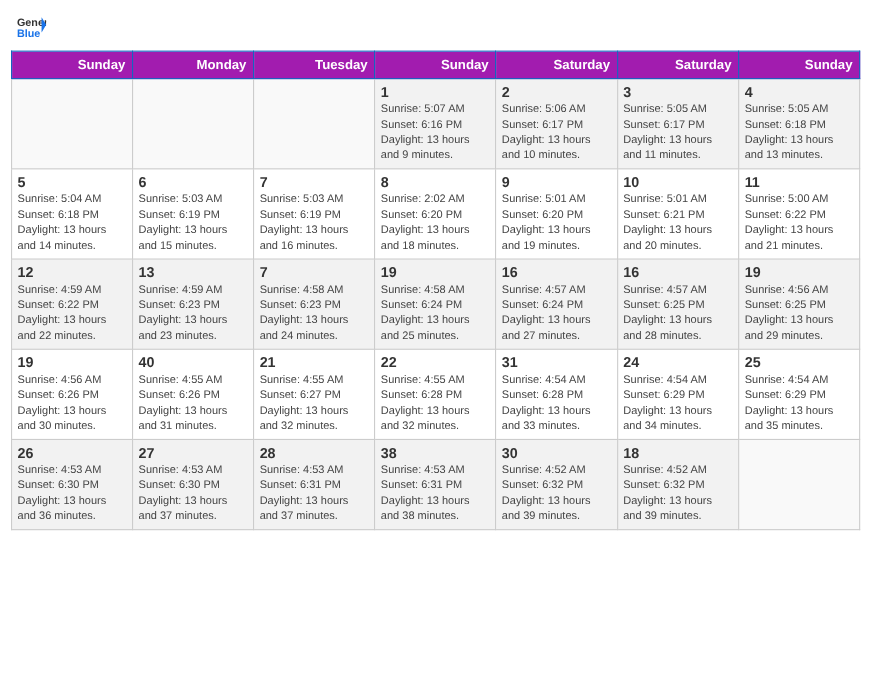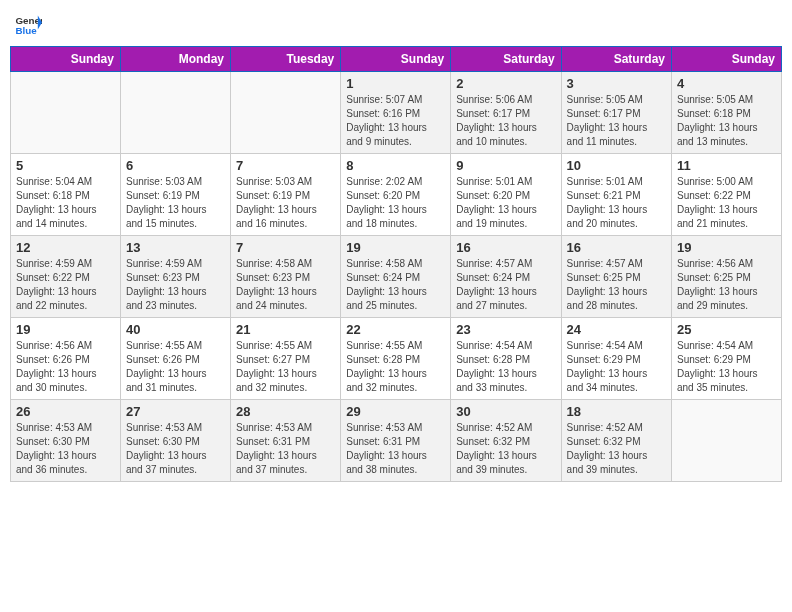--- a/index.html
+++ b/index.html
@@ -273,21 +273,21 @@
 and 32 minutes.</div>
         </td>
         <td>
           <span class="day-num">22</span>
           <div class="day-info" style="white-space: pre-line;">Sunrise: 4:55 AM
 Sunset: 6:28 PM
 Daylight: 13 hours
 and 32 minutes.</div>
         </td>
         <td>
-          <span class="day-num">23</span>
+          <span class="day-num">31</span>
           <div class="day-info" style="white-space: pre-line;">Sunrise: 4:54 AM
 Sunset: 6:28 PM
 Daylight: 13 hours
 and 33 minutes.</div>
         </td>
         <td>
           <span class="day-num">24</span>
           <div class="day-info" style="white-space: pre-line;">Sunrise: 4:54 AM
 Sunset: 6:29 PM
 Daylight: 13 hours
@@ -317,21 +317,21 @@
 and 37 minutes.</div>
         </td>
         <td>
           <span class="day-num">28</span>
           <div class="day-info" style="white-space: pre-line;">Sunrise: 4:53 AM
 Sunset: 6:31 PM
 Daylight: 13 hours
 and 37 minutes.</div>
         </td>
         <td>
-          <span class="day-num">29</span>
+          <span class="day-num">38</span>
           <div class="day-info" style="white-space: pre-line;">Sunrise: 4:53 AM
 Sunset: 6:31 PM
 Daylight: 13 hours
 and 38 minutes.</div>
         </td>
         <td>
           <span class="day-num">30</span>
           <div class="day-info" style="white-space: pre-line;">Sunrise: 4:52 AM
 Sunset: 6:32 PM
 Daylight: 13 hours

